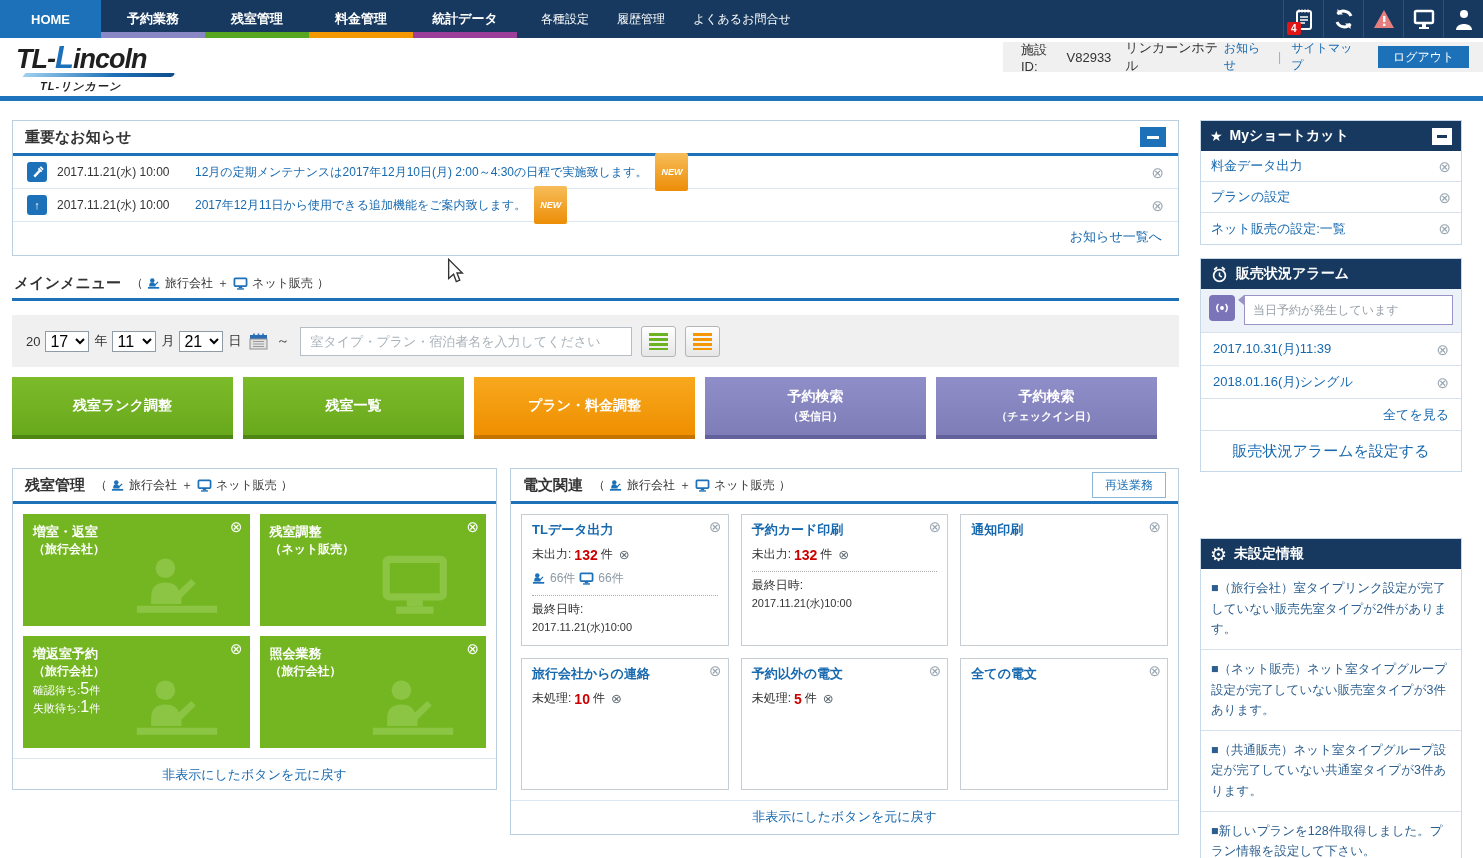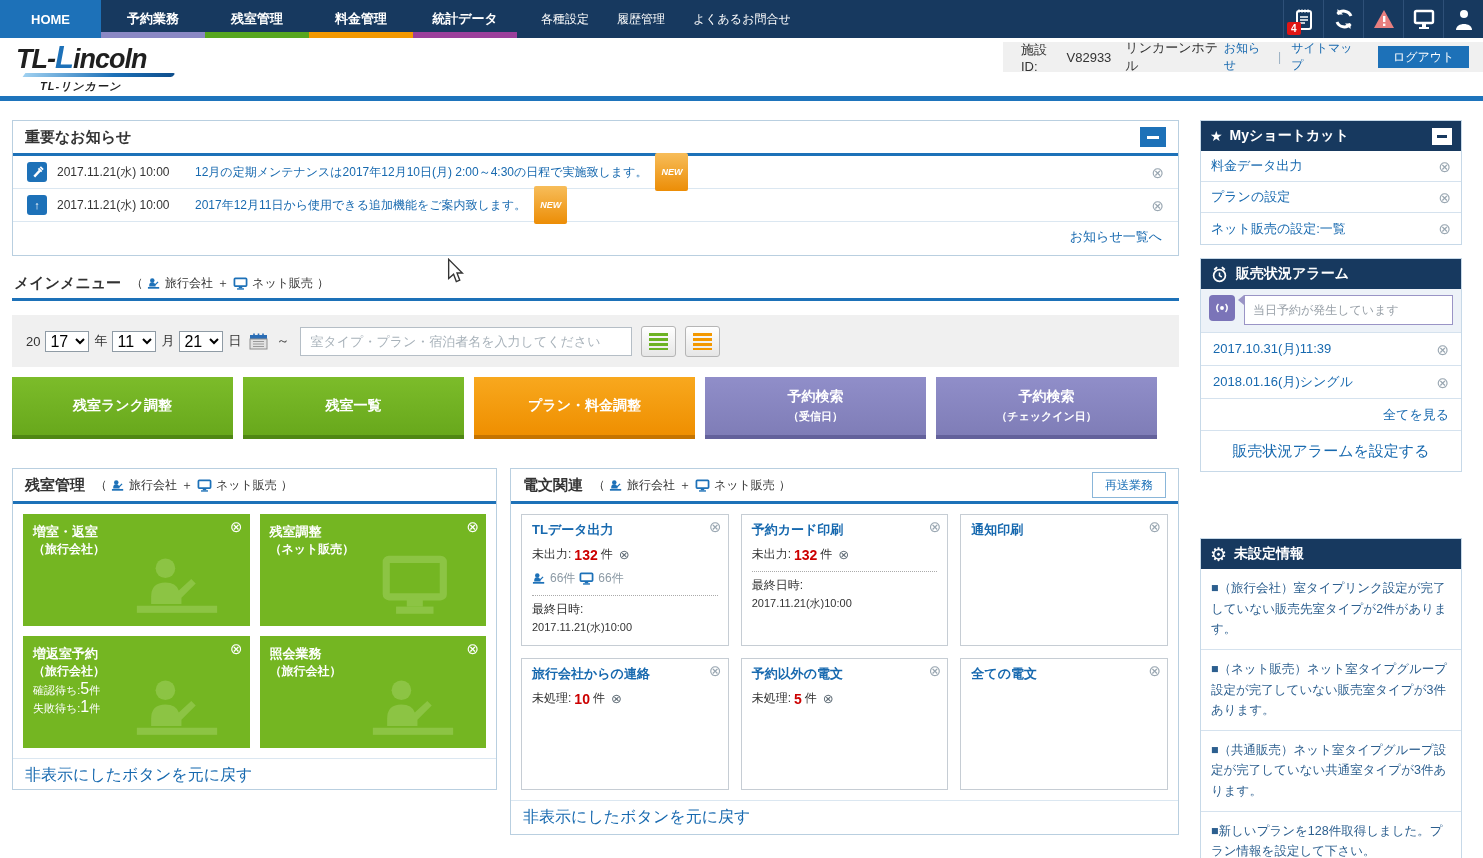--- a/index.html
+++ b/index.html
@@ -76,21 +76,21 @@
   
   .room { left:12px; top:468px; width:485px; height:322px; }
   .tiles { padding:10px; display:grid; grid-template-columns:1fr 1fr; gap:10px; }
   .tile { height:112px; background:#74b622; position:relative; color:#fff; padding:9px 10px; cursor:pointer; overflow:hidden; }
   .tile-t1 { font-weight:bold; font-size:13px; position:relative; z-index:2; }
   .tile-t2 { font-weight:bold; font-size:12px; position:relative; z-index:2; }
   .tile-stat { font-size:11px; position:relative; z-index:2; }
   .tile-stat .big { font-size:16px; }
   .tile .close-x { position:absolute; top:5px; right:7px; color:#fff; z-index:3; }
   .wm { position:absolute; right:14px; bottom:6px; z-index:1; }
-  .restore-row { height:33px; border-top:1px solid #dbe7f1; display:flex; align-items:center; justify-content:flex-start; padding:0 12px; font-size:16px; }
+  .restore-row { height:33px; border-top:1px solid #dbe7f1; display:flex; align-items:center; justify-content:center; padding:0 12px; font-size:13px; }
 
   
   .telegram { left:510px; top:468px; width:669px; height:367px; }
   .resend-btn { margin-left:auto; background:#fff; border:1px solid #8ab6d9; color:#1d71b8; font-size:12px; height:26px; padding:0 12px; cursor:pointer; font-family:inherit; }
   .cards { padding:10px; display:grid; grid-template-columns:repeat(3,1fr); gap:12px; }
   .card { height:132px; border:1px solid #c6cdd4; position:relative; padding:6px 10px; font-size:12px; color:#333; background:#fff; }
   .card .close-x { position:absolute; top:4px; right:6px; }
   .card-title { display:block; color:#1769af; font-weight:bold; font-size:13px; }
   .cnt-line { margin-top:7px; display:flex; align-items:center; gap:3px; }
   .red { color:#c00; font-weight:bold; font-size:14px; }

